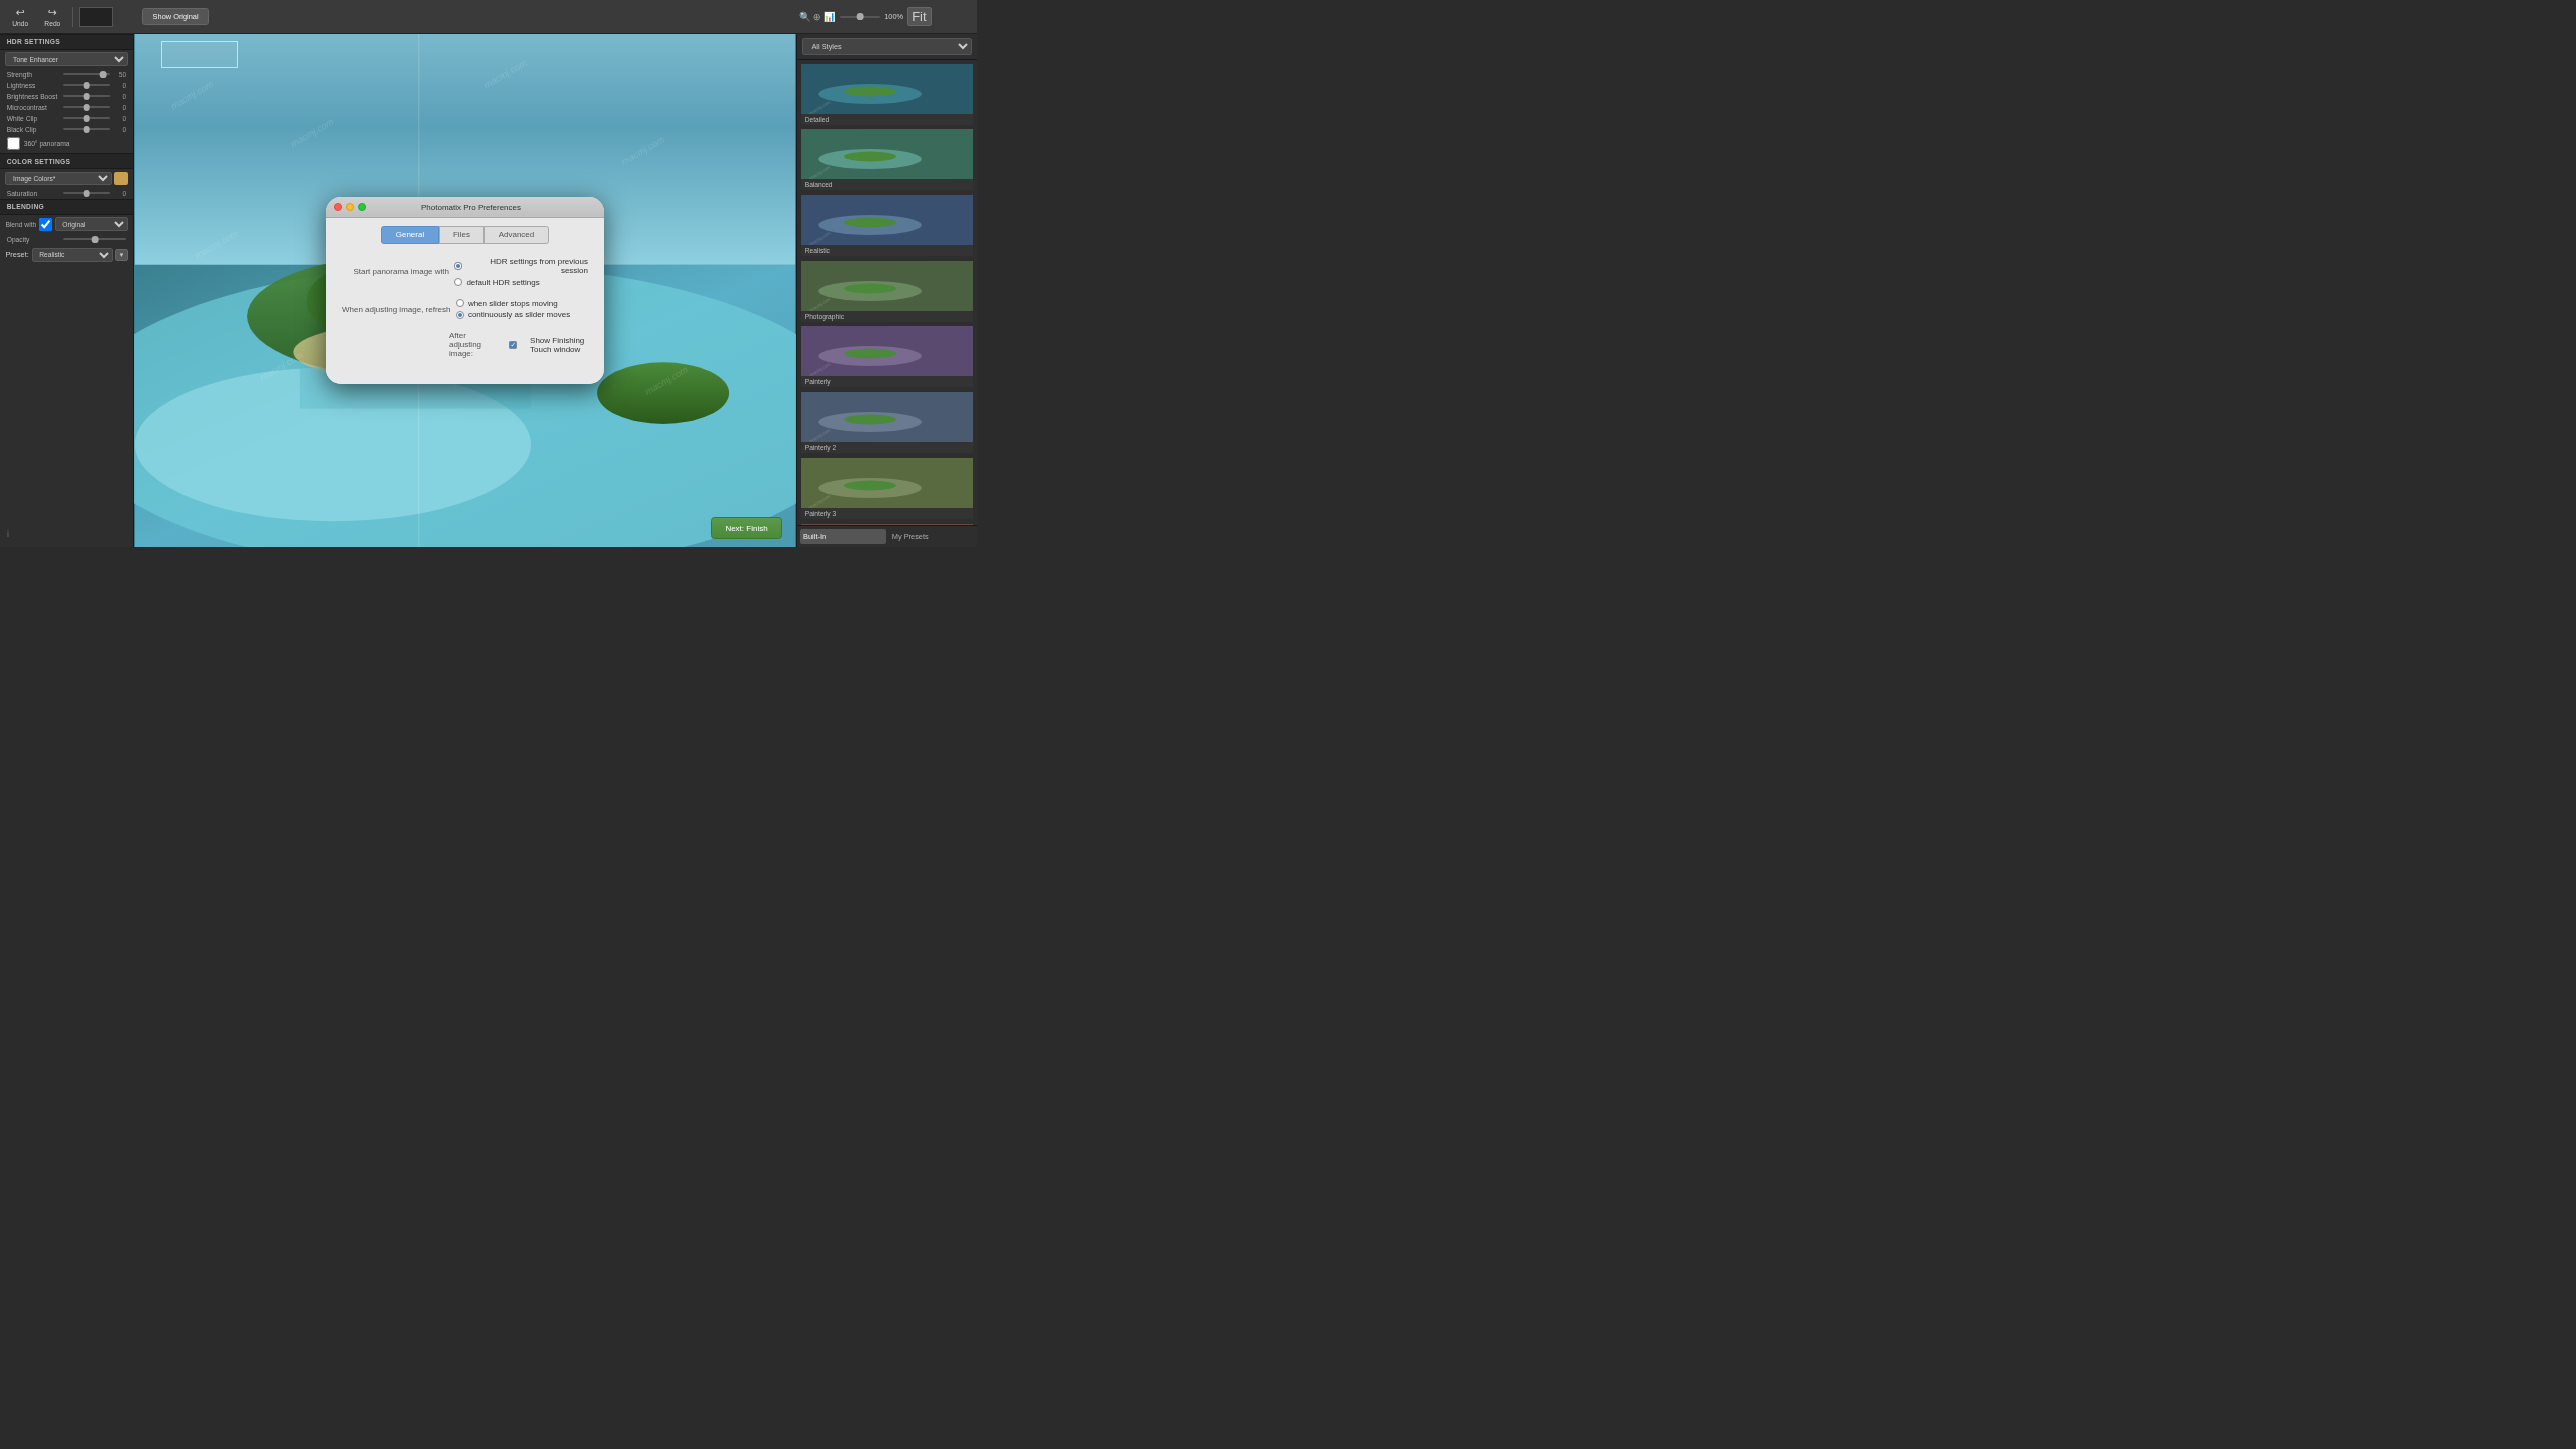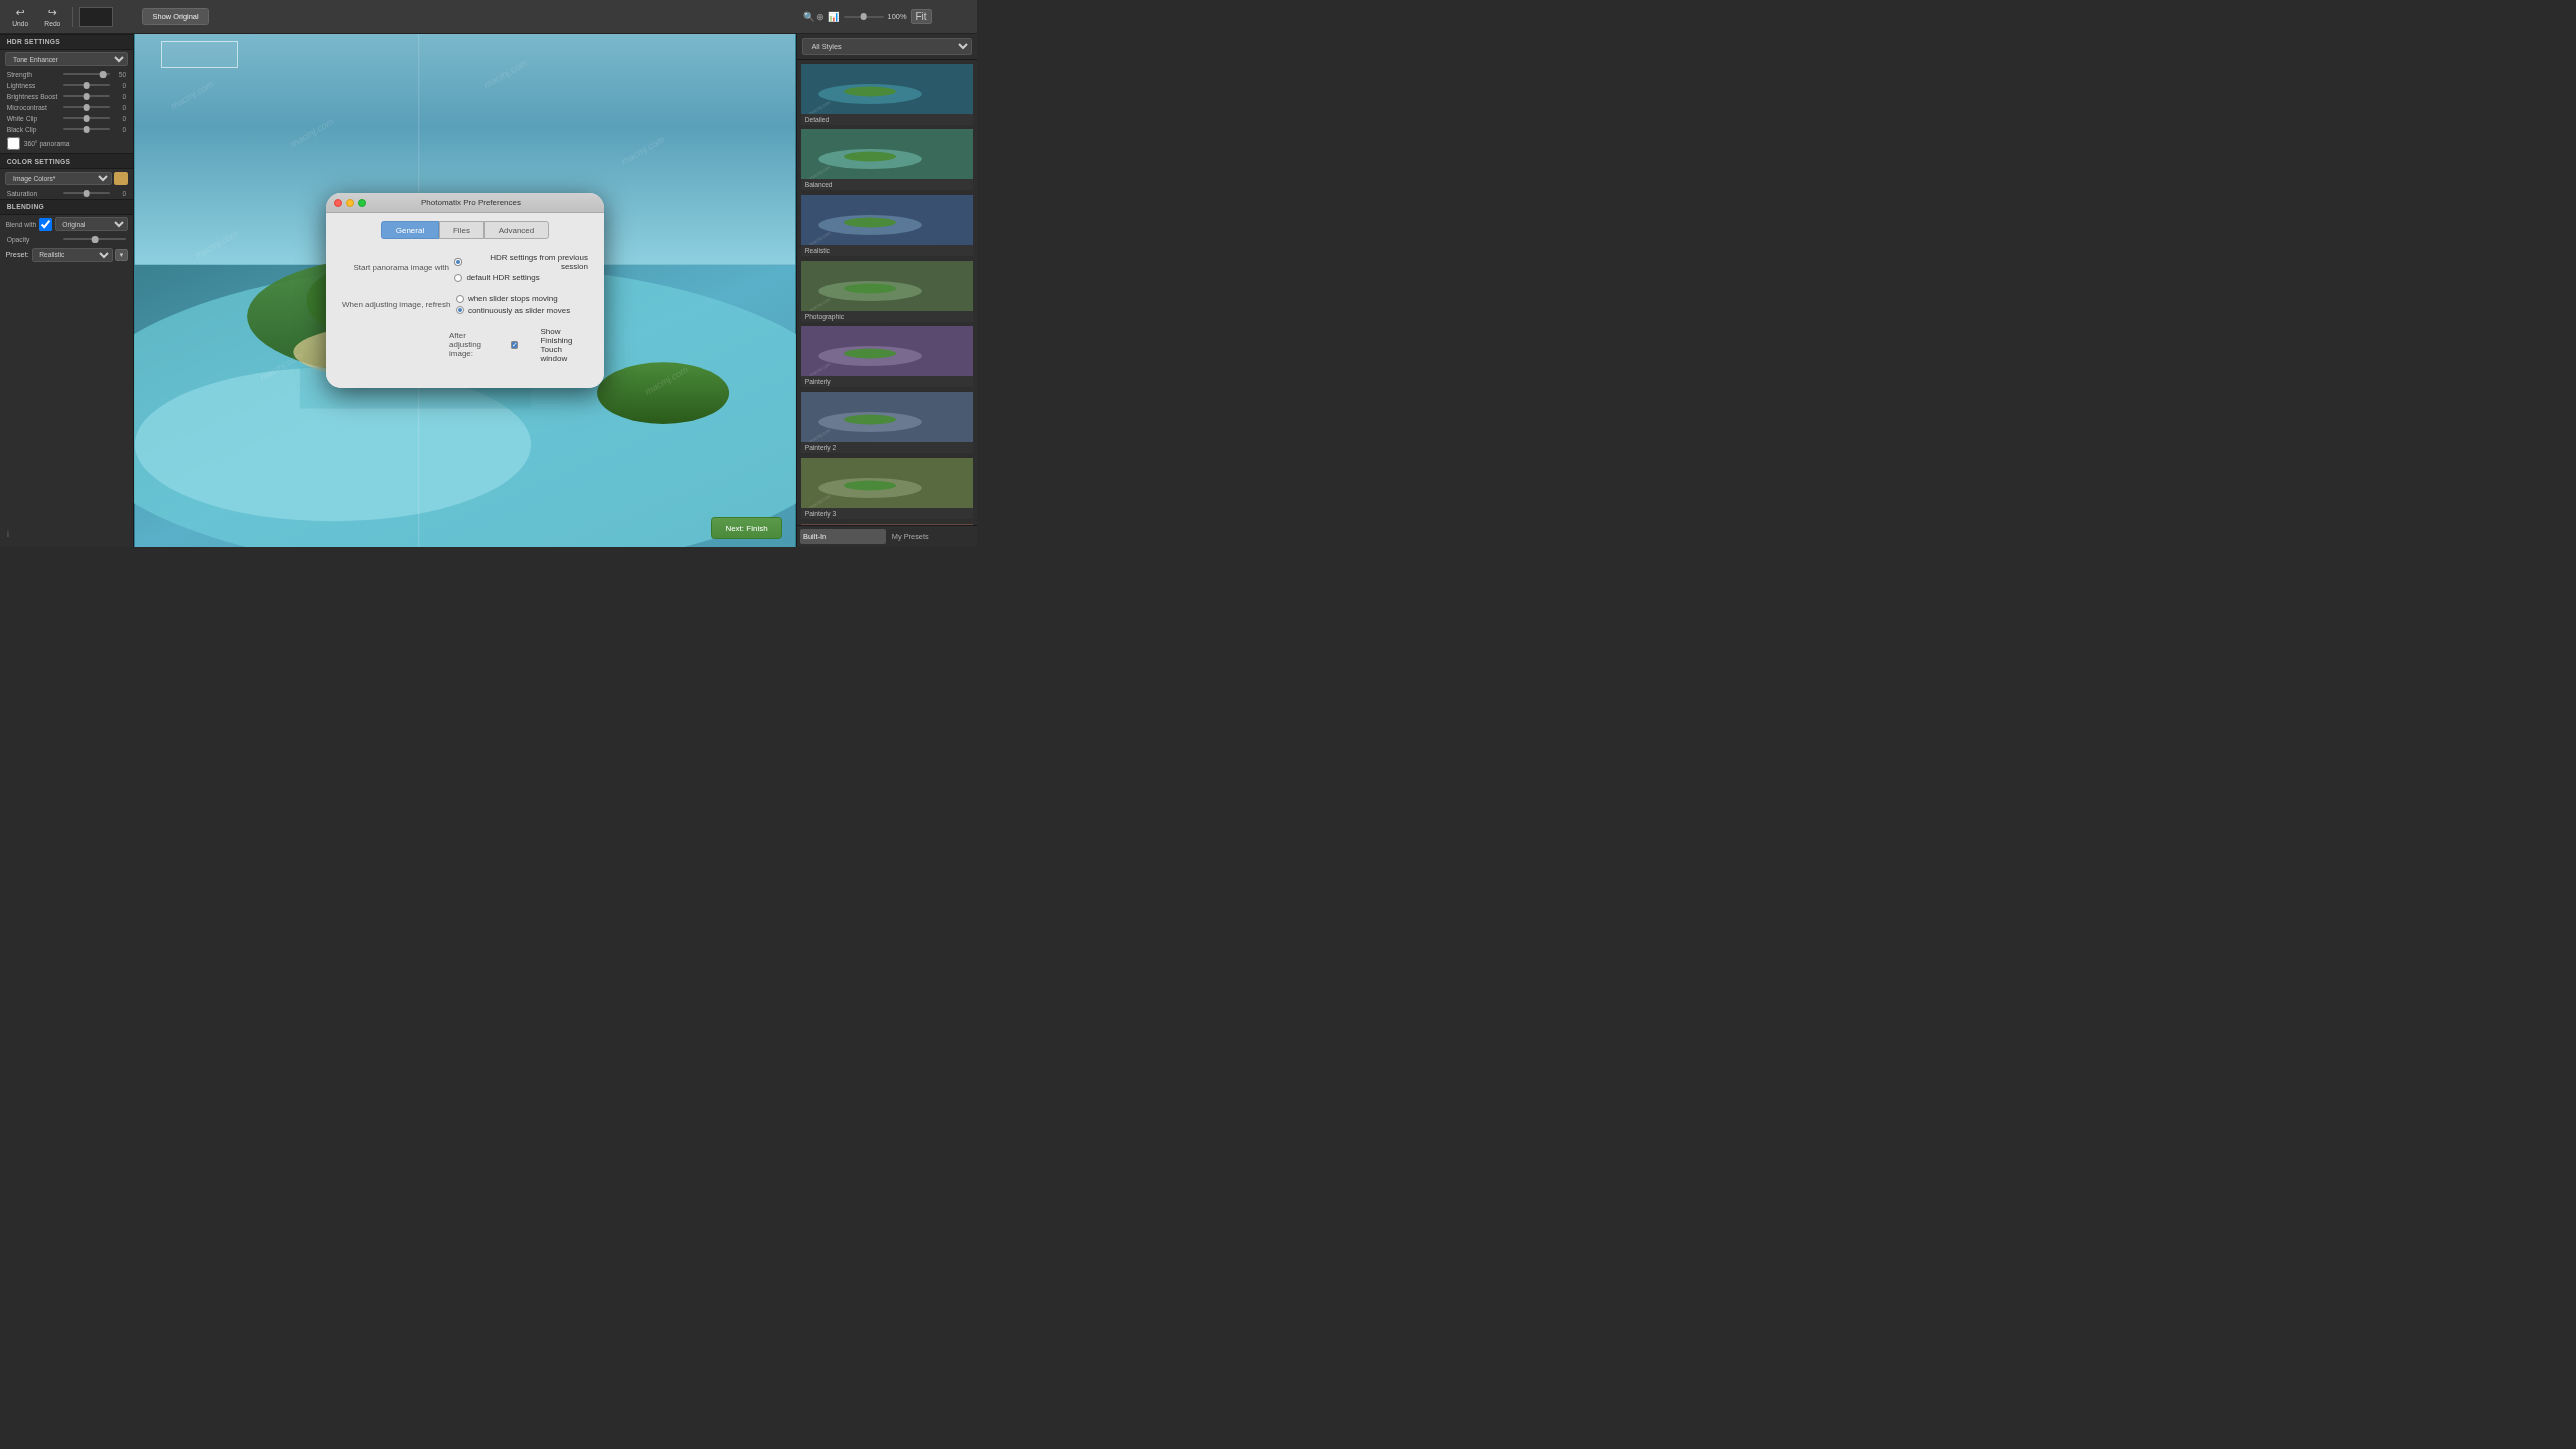--- a/index.html
+++ b/index.html
@@ -65,21 +65,21 @@
       margin-right: 40px;
       color: #ccc;
       font-size: 7.4px;
     }
     .zoom-btn {
       background: #555;
       border: 0.7px solid #666;
       border-radius: 2px;
       padding: 1.3px 4px;
       cursor: pointer;
-      font-size: 10px;
+      font-size: 13px;
       color: #ccc;
     }
 
     
     #left-panel {
       position: absolute;
       top: 34px;
       left: 0;
       width: 134px;
       bottom: 0;
@@ -453,21 +453,21 @@
       content: '';
       width: 4px;
       height: 4px;
       border-radius: 50%;
       background: #4a7fc0;
     }
 
     .pref-checkbox-row {
       display: flex;
       align-items: center;
-      gap: 22px;
+      gap: 13px;
       font-size: 8px;
       color: #333;
     }
     .pref-checkbox {
       width: 8.7px;
       height: 8.7px;
       border: 0.7px solid #888;
       background: #4a7fc0;
       display: flex;
       align-items: center;

